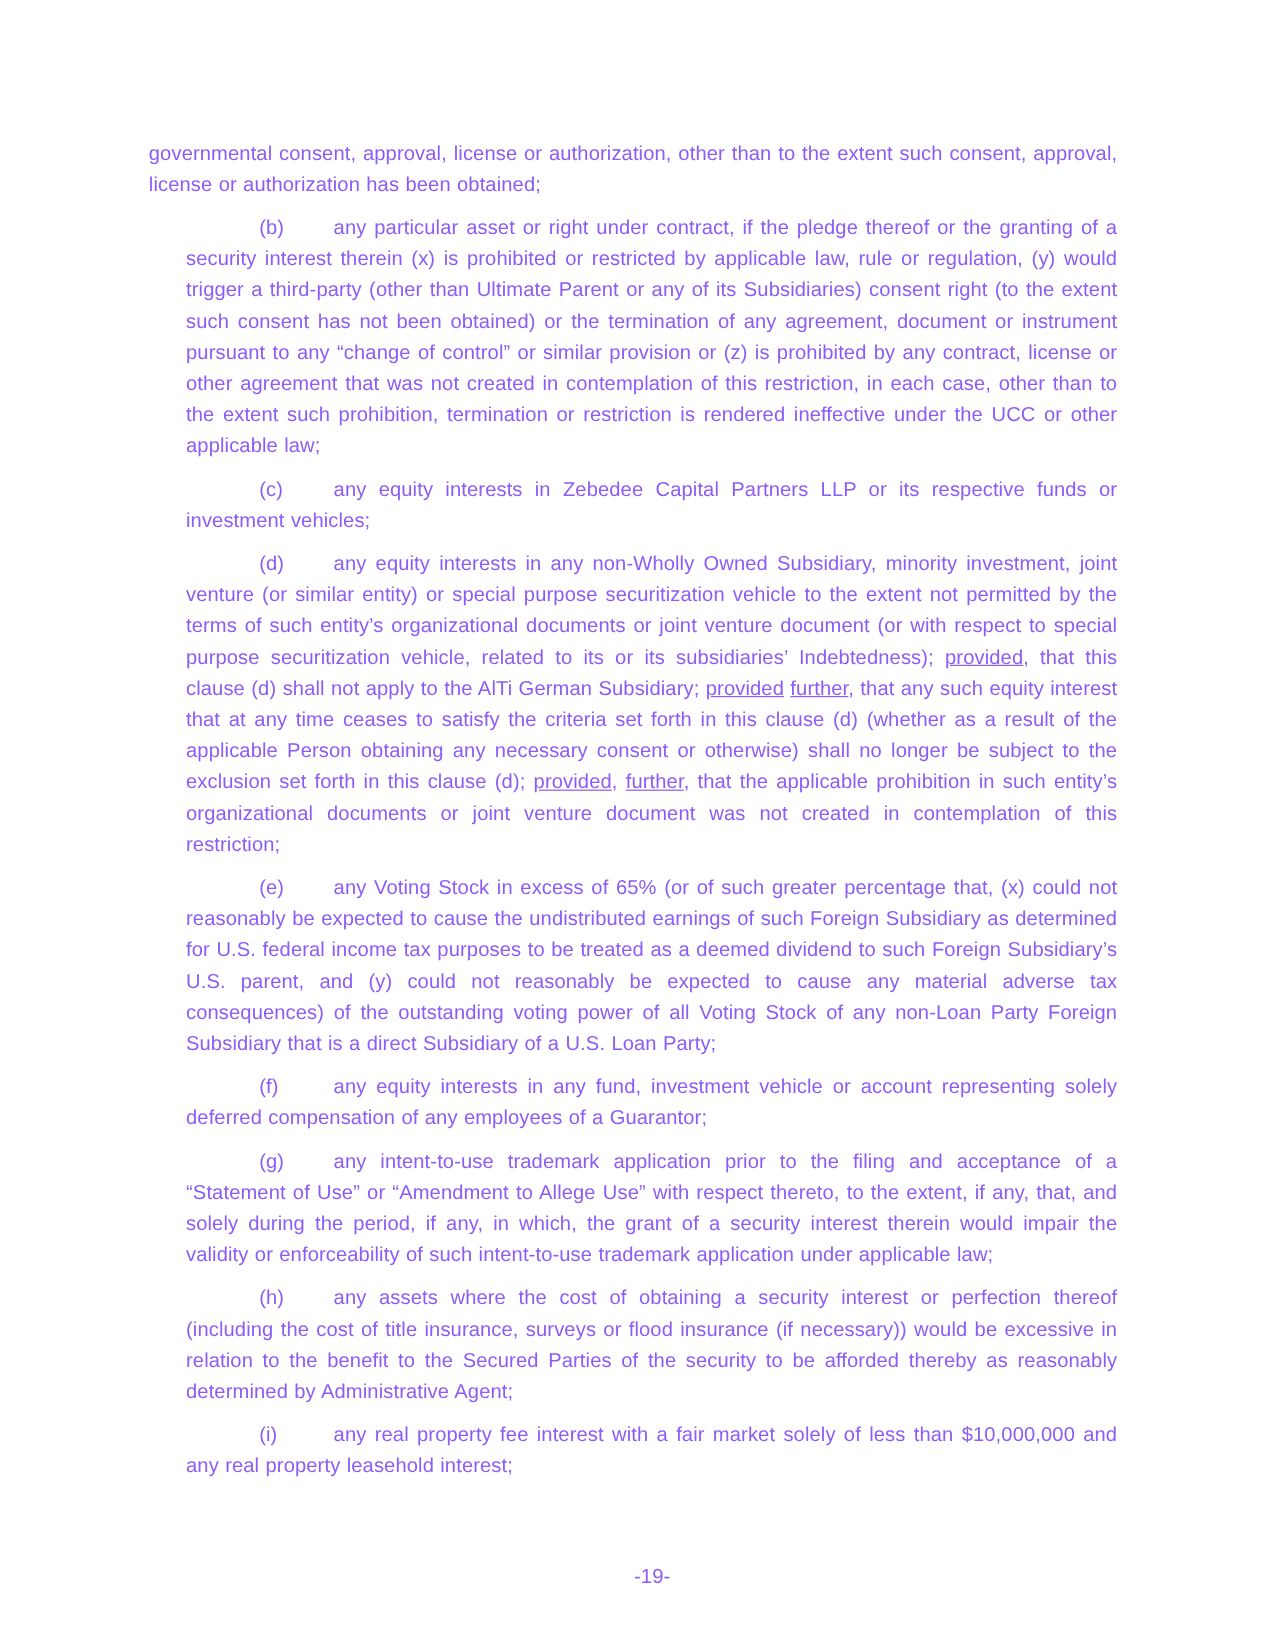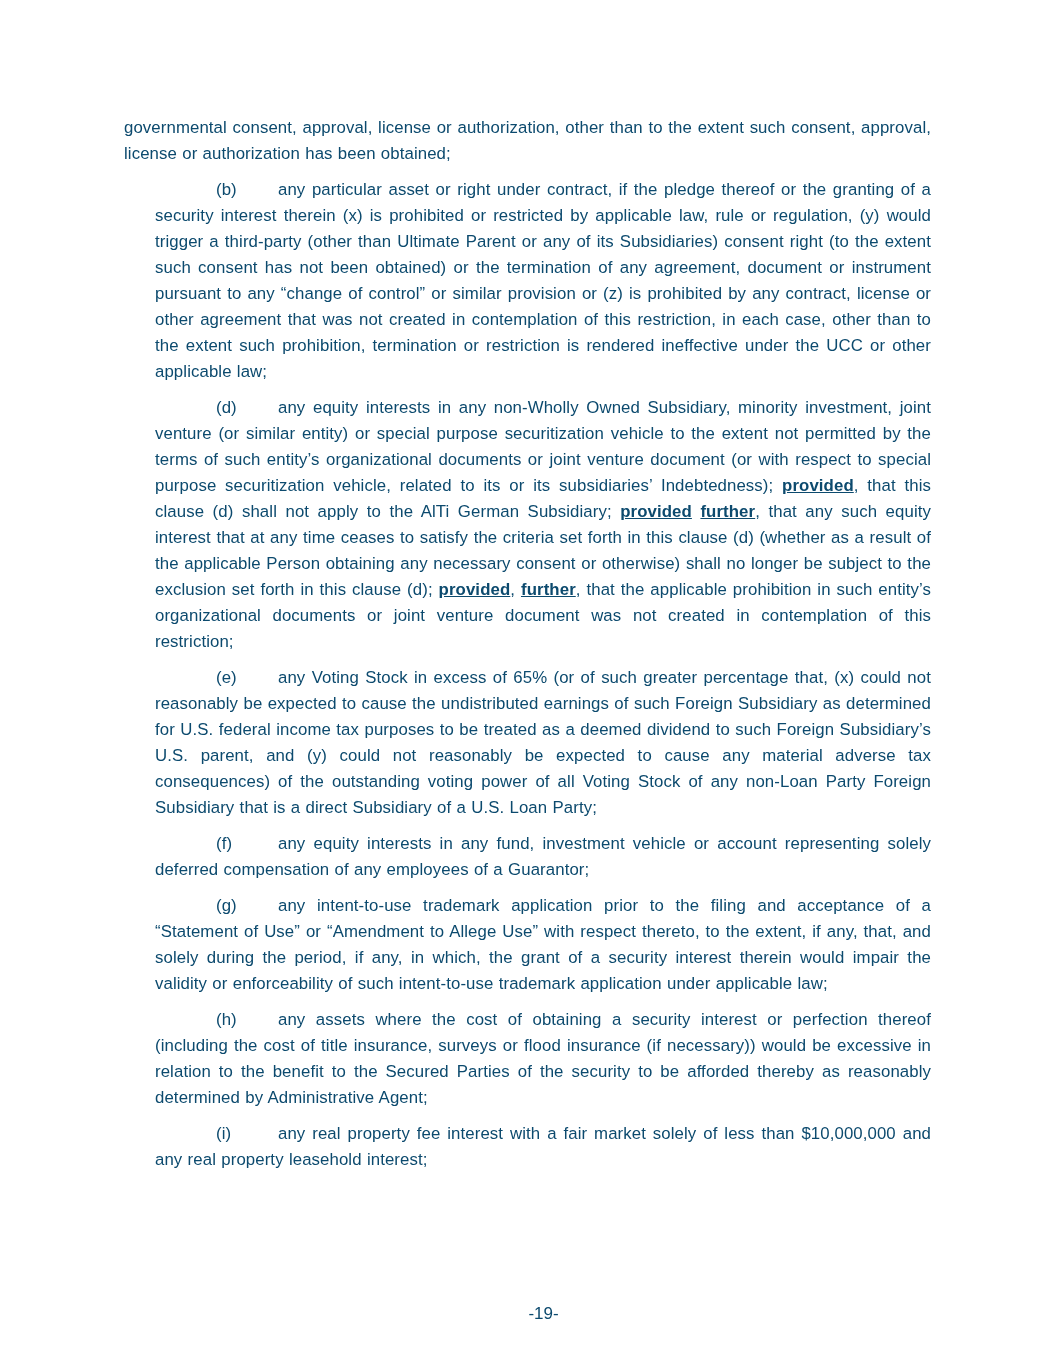--- a/index.html
+++ b/index.html
@@ -7,21 +7,21 @@
     padding: 0;
     background: #ffffff;
   }
   .page {
     position: relative;
     width: 1055px;
     height: 1365px;
     background: #ffffff;
     overflow: hidden;
     font-family: "Liberation Sans", "DejaVu Sans", sans-serif;
-    color: #0c4a6e;
+    color: #8b5cf6;
   }
   .content {
     position: absolute;
     left: 124px;
     top: 115px;
     width: 807px;
   }
   p.para {
     margin: 0 0 10px 0;
     font-size: 16.8px;
@@ -34,39 +34,39 @@
     text-indent: 61px;
     margin-left: 31px;
   }
   .label {
     display: inline-block;
     width: 62px;
     text-indent: 0;
   }
   .u {
     text-decoration: underline;
-    font-weight: bold;
   }
   .footer {
     position: absolute;
     left: 16px;
     top: 1301px;
     width: 1055px;
     text-align: center;
     font-size: 17px;
     line-height: 26px;
   }
 </style>
 </head>
 <body>
 
 <div class="page">
   <div class="content">
       <p class="para"><span>governmental consent, approval, license or authorization, other than to the extent such consent, approval, license or authorization has been obtained;</span></p>
       <p class="para indent"><span class="label">(b)</span><span>any particular asset or right under contract, if the pledge thereof or the granting of a security interest therein (x) is prohibited or restricted by applicable law, rule or regulation, (y) would trigger a third-party (other than Ultimate Parent or any of its Subsidiaries) consent right (to the extent such consent has not been obtained) or the termination of any agreement, document or instrument pursuant to any “change of control” or similar provision or (z) is prohibited by any contract, license or other agreement that was not created in contemplation of this restriction, in each case, other than to the extent such prohibition, termination or restriction is rendered ineffective under the UCC or other applicable law;</span></p>
+      <p class="para indent"><span class="label">(c)</span><span>any equity interests in Zebedee Capital Partners LLP or its respective funds or investment vehicles;</span></p>
       <p class="para indent"><span class="label">(d)</span><span>any equity interests in any non-Wholly Owned Subsidiary, minority investment, joint venture (or similar entity) or special purpose securitization vehicle to the extent not permitted by the terms of such entity’s organizational documents or joint venture document (or with respect to special purpose securitization vehicle, related to its or its subsidiaries’ Indebtedness); </span><span class="u">provided</span><span>, that this clause (d) shall not apply to the AlTi German Subsidiary; </span><span class="u">provided</span><span> </span><span class="u">further</span><span>, that any such equity interest that at any time ceases to satisfy the criteria set forth in this clause (d) (whether as a result of the applicable Person obtaining any necessary consent or otherwise) shall no longer be subject to the exclusion set forth in this clause (d); </span><span class="u">provided</span><span>, </span><span class="u">further</span><span>, that the applicable prohibition in such entity’s organizational documents or joint venture document was not created in contemplation of this restriction;</span></p>
       <p class="para indent"><span class="label">(e)</span><span>any Voting Stock in excess of 65% (or of such greater percentage that, (x) could not reasonably be expected to cause the undistributed earnings of such Foreign Subsidiary as determined for U.S. federal income tax purposes to be treated as a deemed dividend to such Foreign Subsidiary’s U.S. parent, and (y) could not reasonably be expected to cause any material adverse tax consequences) of the outstanding voting power of all Voting Stock of any non-Loan Party Foreign Subsidiary that is a direct Subsidiary of a U.S. Loan Party;</span></p>
       <p class="para indent"><span class="label">(f)</span><span>any equity interests in any fund, investment vehicle or account representing solely deferred compensation of any employees of a Guarantor;</span></p>
       <p class="para indent"><span class="label">(g)</span><span>any intent-to-use trademark application prior to the filing and acceptance of a “Statement of Use” or “Amendment to Allege Use” with respect thereto, to the extent, if any, that, and solely during the period, if any, in which, the grant of a security interest therein would impair the validity or enforceability of such intent-to-use trademark application under applicable law;</span></p>
       <p class="para indent"><span class="label">(h)</span><span>any assets where the cost of obtaining a security interest or perfection thereof (including the cost of title insurance, surveys or flood insurance (if necessary)) would be excessive in relation to the benefit to the Secured Parties of the security to be afforded thereby as reasonably determined by Administrative Agent;</span></p>
       <p class="para indent"><span class="label">(i)</span><span>any real property fee interest with a fair market solely of less than $10,000,000 and any real property leasehold interest;</span></p>
     </div>
   <div class="footer">-19-</div>
 </div>
 

